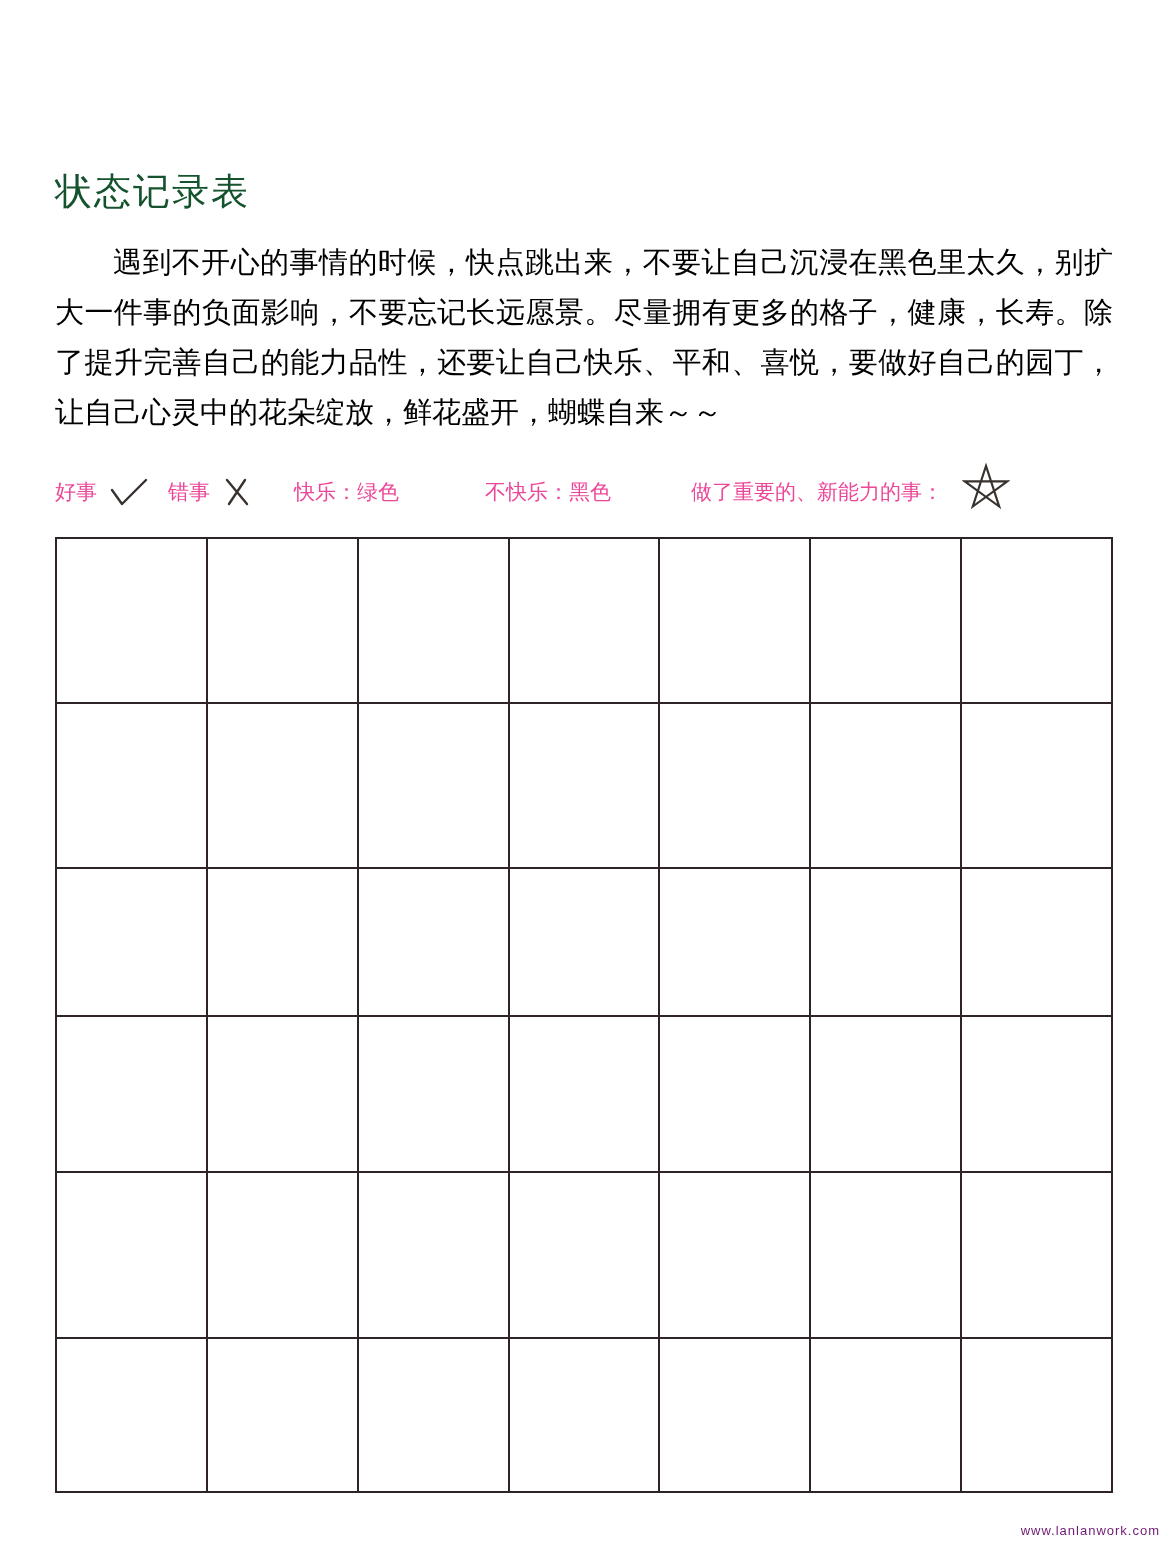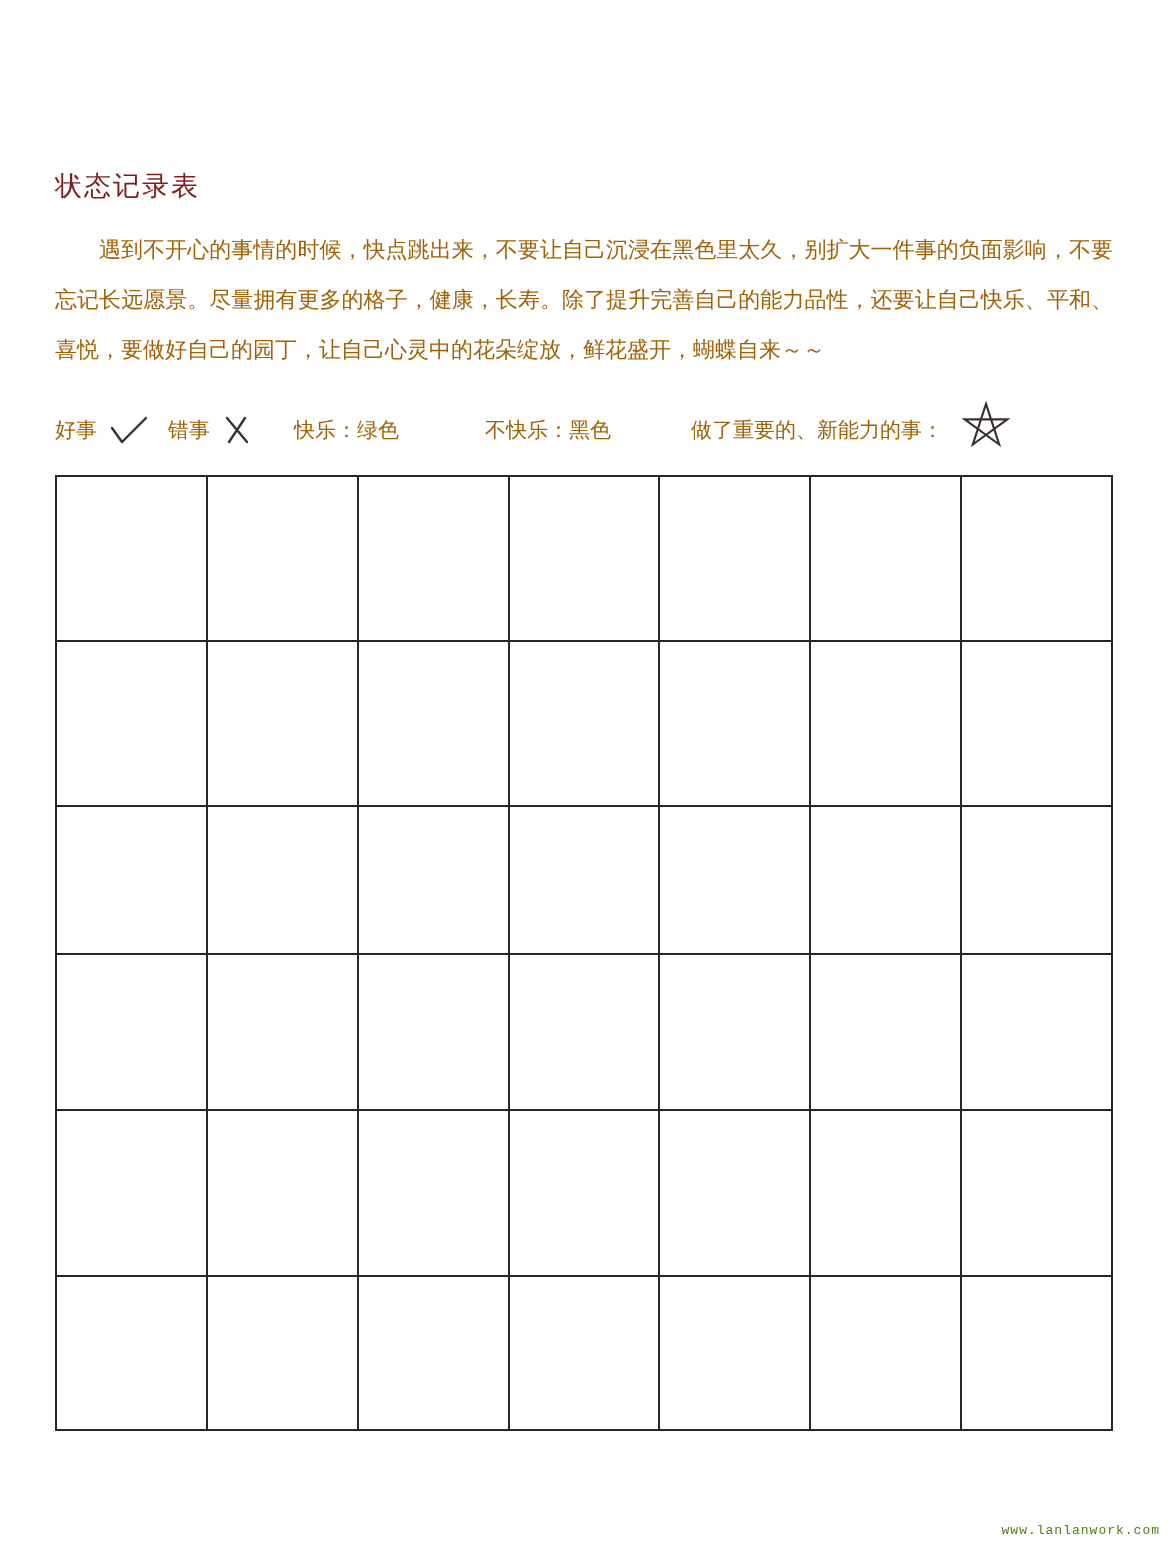--- a/index.html
+++ b/index.html
@@ -14,41 +14,41 @@
     color: #3b3533;
     overflow: hidden;
   }
   .content {
     position: absolute;
     top: 0; left: 0; right: 0;
     padding: 0 55px;
   }
   .doc-title {
     margin-top: 170px;
-    font-size: 27px;
+    font-size: 37px;
     font-weight: 500;
     letter-spacing: 2px;
-    color: #7f1d1d;
+    color: #14532d;
     line-height: 1.2;
   }
   .doc-paragraph {
     margin-top: 23px;
-    font-size: 22px;
+    font-size: 29px;
     line-height: 50px;
     text-align: justify;
     text-indent: 2em;
-    color: #a16207;
+    color: #000000;
   }
   .legend {
     margin-top: 25px;
     height: 60px;
     display: flex;
     align-items: center;
     font-size: 21px;
-    color: #a16207;
+    color: #ec4899;
     white-space: nowrap;
   }
   .legend-item { display: flex; align-items: center; }
   .legend-item .sym { display: inline-flex; align-items: center; }
   .li-check .sym { margin-left: 12px; }
   .li-cross { margin-left: 19px; }
   .li-cross .sym { margin-left: 14px; }
   .li-happy { margin-left: 44px; }
   .li-unhappy { margin-left: 86px; }
   .li-star { margin-left: 80px; gap: 9px; }
@@ -61,24 +61,24 @@
     grid-template-columns: repeat(7, 1fr);
     grid-template-rows: 163px 163px 146px 154px 164px 152px;
     gap: 2px;
     padding: 2px;
   }
   .grid-cell { background: #ffffff; }
   .watermark {
     position: absolute;
     right: 8px;
     bottom: 6px;
-    font-family: Liberation Mono, monospace;
+    font-family: Liberation Sans, sans-serif;
     font-size: 13px;
     letter-spacing: 1px;
-    color: #4d7c0f;
+    color: #701a75;
   }
   svg { display: block; }
 </style>
 </head>
 <body>
 
 <div class="page">
   <div class="content">
 
     <h1 class="doc-title">状态记录表</h1>

